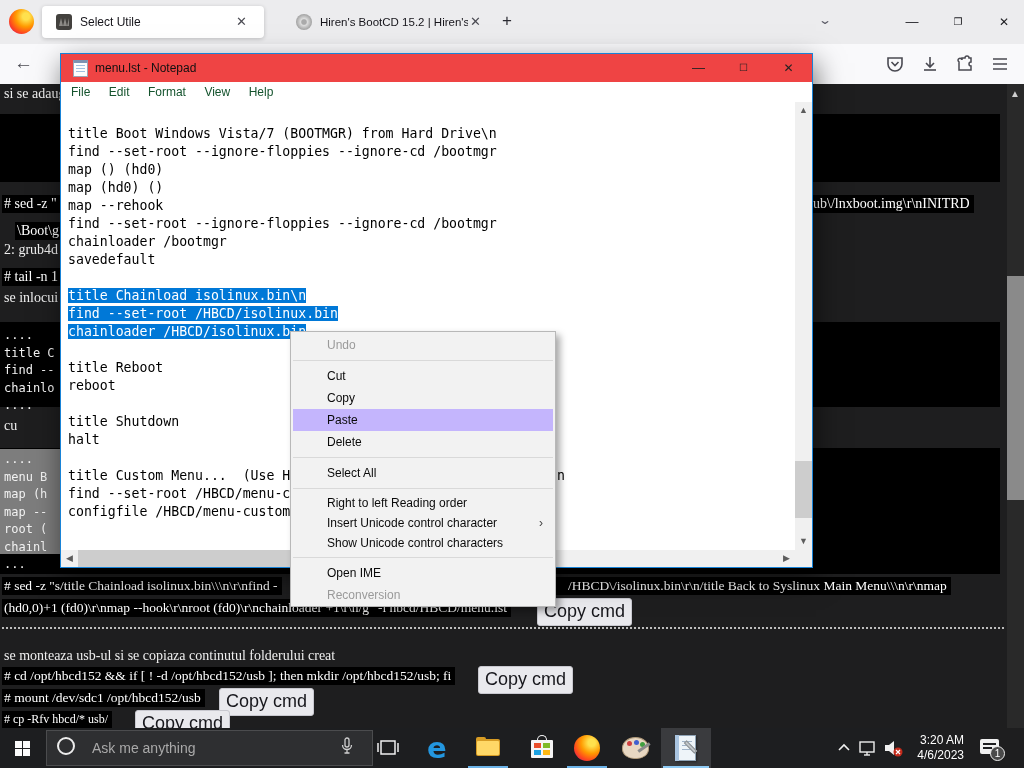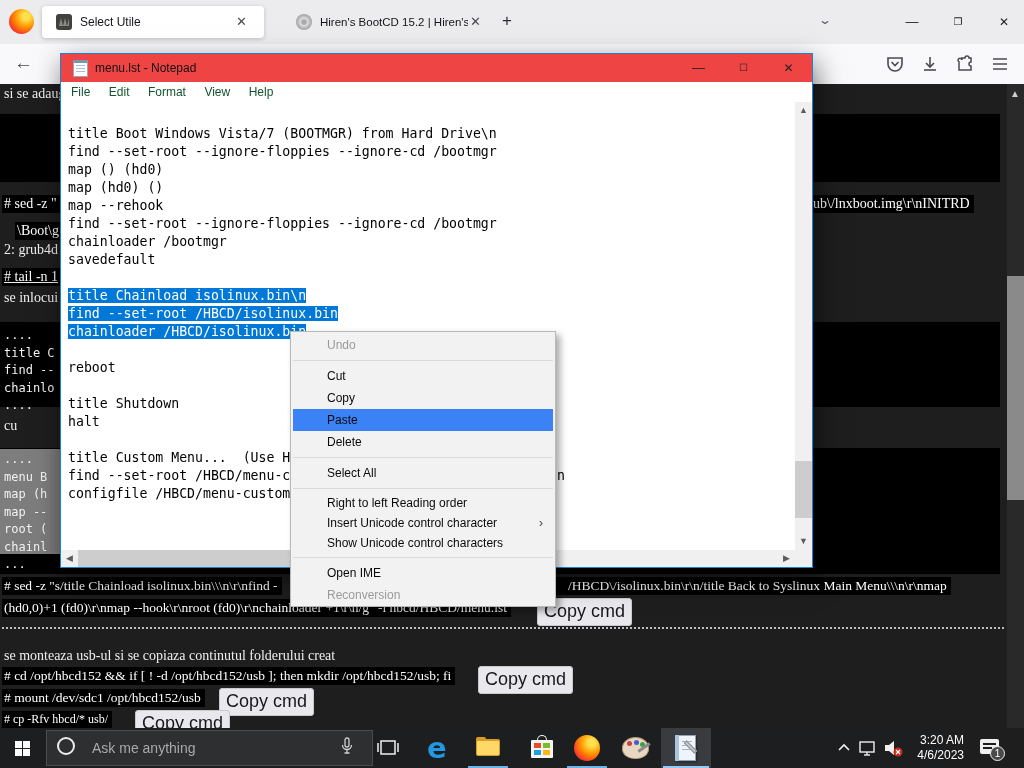--- a/index.html
+++ b/index.html
@@ -62,21 +62,21 @@
   .np-hsb { left:0; top:496px; width:734px; height:17px; background:#f0f0f0; }
   .np-hthumb { left:17px; top:496px; width:340px; height:17px; background:#cdcdcd; }
   .np-corner { left:734px; top:496px; width:17px; height:17px; background:#f0f0f0; }
   .sbarrow { position:absolute; color:#5c5c5c; font-size:9px; width:17px; height:17px; text-align:center; line-height:17px; }
 
   
   #ctxmenu { left:290px; top:331px; width:266px; height:276px; background:#f2f2f2; border:1px solid #b8b8b8; box-shadow:4px 4px 7px rgba(0,0,0,.35); padding-top:2px; }
   .mi { height:22px; line-height:22px; padding-left:36px; font-size:12px; color:#0a0a0a; position:relative; }
   .mi.short { height:20px; line-height:20px; }
   .mi.dis { color:#9a9a9a; }
-  .mi.hl { background:#3b82f6; margin:0 2px; padding-left:34px; }
+  .mi.hl { background:#c4b5fd; margin:0 2px; padding-left:34px; }
   .msep { height:1px; background:#d9d9d9; margin:4px 2px; }
   .subarrow { position:absolute; right:12px; top:0; font-size:12px; color:#444; }
 
   
   #taskbar { left:0; top:728px; width:936px; height:40px; background:#1d1e20; }
   .winlogo i { position:absolute; width:7px; height:7px; background:#fcfcfc; }
   .winlogo i:nth-child(1){left:0;top:0;} .winlogo i:nth-child(2){left:8px;top:0;} .winlogo i:nth-child(3){left:0;top:8px;} .winlogo i:nth-child(4){left:8px;top:8px;}
   .underline { position:absolute; top:38px; height:2px; background:#6cb3e8; }
   .edge-e { font-size:29px; font-weight:bold; color:#2397e0; font-family:"DejaVu Sans",sans-serif; line-height:36px; }
   .clock { text-align:right; color:#fff; font-size:12px; line-height:15px; }
@@ -120,21 +120,21 @@
 <div class="abs" id="content">
   <div class="ser" style="left:4px; top:2px;">si se adaug</div>
 
   <div class="blk" style="left:0; top:30px; width:1000px; height:68px;"></div>
 
   <div class="ser" style="left:2px; top:112px;"><span class="cmd"># sed -z "</span></div>
   <div class="ser" style="left:15px; top:131px;margin-top:8px;"><span class="cmd">\Boot\g</span></div>
   <div class="ser" style="left:813px; top:112px;"><span class="cmd" style="padding-left:0;">ub\/lnxboot.img\r\nINITRD</span></div>
 
   <div class="ser" style="left:4px; top:158px;">2: grub4d</div>
-  <div class="ser" style="left:2px; top:185px;text-decoration:underline;"><span class="cmd"># tail -n 1</span></div>
+  <div class="ser" style="left:2px; top:185px;"><span class="cmd"># tail -n 1</span></div>
   <div class="ser" style="left:4px; top:206px;">se inlocui</div>
 
   <div class="blk" style="left:0; top:238px; width:1000px; height:85px;"></div>
   <div class="mono" style="left:4px; top:243px;"><div>....</div><div>title C</div><div>find --</div><div>chainlo</div><div>....</div></div>
 
   <div class="ser" style="left:4px; top:334px;">cu</div>
 
   <div class="blk" style="left:0; top:364px; width:1000px; height:126px;"></div>
   <div class="graysel" style="left:0; top:365px; width:64px; height:105px;"></div>
   <div class="mono" style="left:4px; top:367px;"><div>....</div><div>menu B</div><div>map (h</div><div>map --</div><div>root (</div><div>chainl</div><div>...</div></div>
@@ -185,20 +185,21 @@
     <div class="nline"><span>map (hd0) ()</span></div>
     <div class="nline"><span>map --rehook</span></div>
     <div class="nline"><span>find --set-root --ignore-floppies --ignore-cd /bootmgr</span></div>
     <div class="nline"><span>chainloader /bootmgr</span></div>
     <div class="nline"><span>savedefault</span></div>
     <div class="nline"><span></span></div>
     <div class="nline"><span class="sel">title Chainload isolinux.bin\n</span></div>
     <div class="nline"><span class="sel">find --set-root /HBCD/isolinux.bin</span></div>
     <div class="nline"><span class="sel">chainloader /HBCD/isolinux.bin</span></div>
     <div class="nline"><span></span></div>
+    <div class="nline"><span>title Reboot</span></div>
     <div class="nline"><span>reboot</span></div>
     <div class="nline"><span></span></div>
     <div class="nline"><span>title Shutdown</span></div>
     <div class="nline"><span>halt</span></div>
     <div class="nline"><span></span></div>
     <div class="nline"><span>title Custom Menu...  (Use H</span></div>
     <div class="nline"><span>find --set-root /HBCD/menu-custom.lst</span></div>
     <div class="nline"><span>configfile /HBCD/menu-custom.lst</span></div>
     <div class="nline"><span></span></div>
     <div class="np-tail">n</div>

